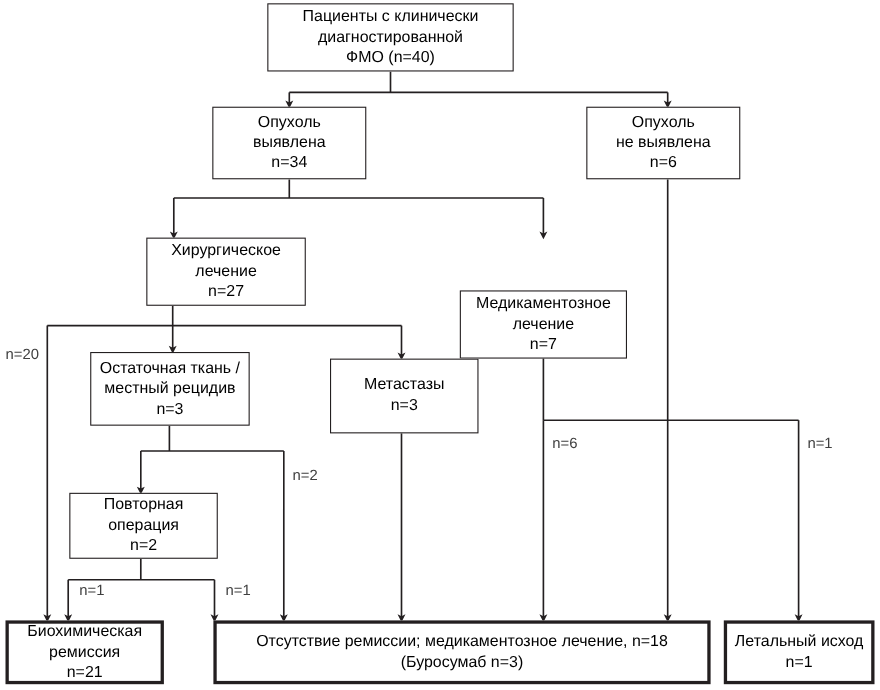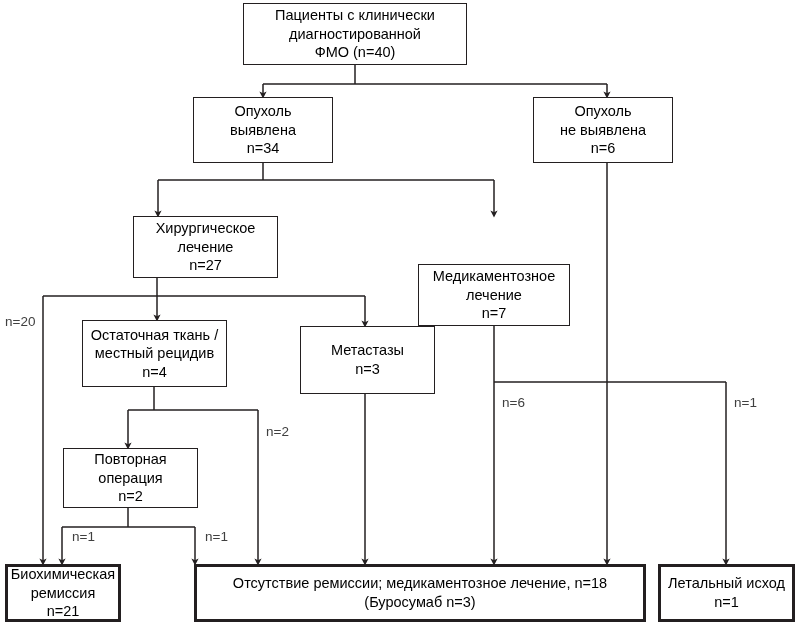--- a/index.html
+++ b/index.html
@@ -119,30 +119,30 @@
   <div class="node" style="left:85px; top:216px; width:145px; height:62px;margin-left:48px;">Хирургическое
 лечение
 n=27</div>
 
   <div class="node" style="left:418px; top:216px; width:152px; height:62px;margin-top:48px;">Медикаментозное
 лечение
 n=7</div>
 
   <div class="node" style="left:82px; top:320px; width:145px; height:67px;">Остаточная ткань /
 местный рецидив
-n=4</div>
+n=3</div>
 
   <div class="node" style="left:300px; top:326px; width:135px; height:68px;">Метастазы
 n=3</div>
 
   <div class="node" style="left:63px; top:448px; width:135px; height:60px;">Повторная
 операция
 n=2</div>
 
-  <div class="node thick" style="left:5px; top:564px; width:116px; height:58px;">Биохимическая
+  <div class="node thick" style="left:5px; top:564px; width:144px; height:58px;">Биохимическая
 ремиссия
 n=21</div>
 
   <div class="node thick" style="left:194px; top:564px; width:452px; height:58px;">Отсутствие ремиссии; медикаментозное лечение, n=18
 (Буросумаб n=3)</div>
 
   <div class="node thick" style="left:658px; top:564px; width:137px; height:58px;">Летальный исход
 n=1</div>
 
   <div class="edge-label" style="left:5px; top:314px;">n=20</div>

